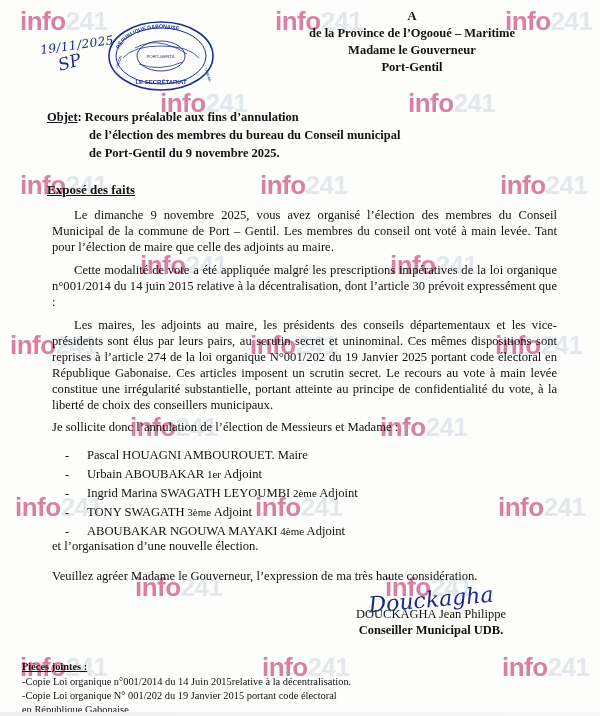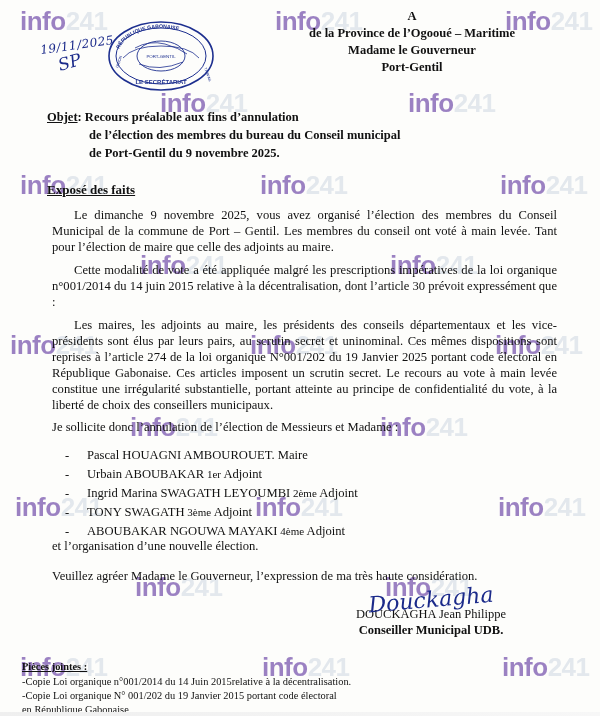--- a/index.html
+++ b/index.html
@@ -22,21 +22,21 @@
     font-family: "Liberation Sans", sans-serif;
     font-weight: bold;
     font-size: 26px;
     color: #b9c4d4;
     opacity: 0.55;
     letter-spacing: -0.5px;
     white-space: nowrap;
     pointer-events: none;
     user-select: none;
   }
-  .wm .s1 { color: #4c1d95; }
+  .wm .s1 { color: #be185d; }
   .wm .s2 { color: #cfd7e2; }
   
   .addressee {
     position: absolute;
     top: 8px;
     left: 262px;
     width: 300px;
     text-align: center;
     font-weight: bold;
     font-size: 12.5px;

